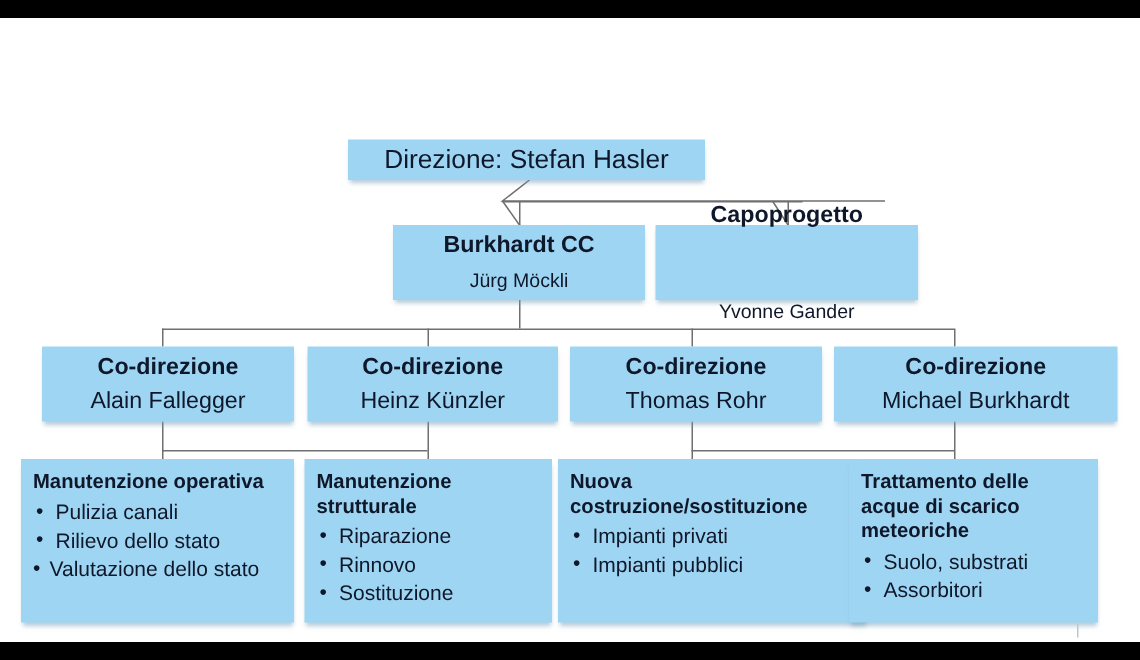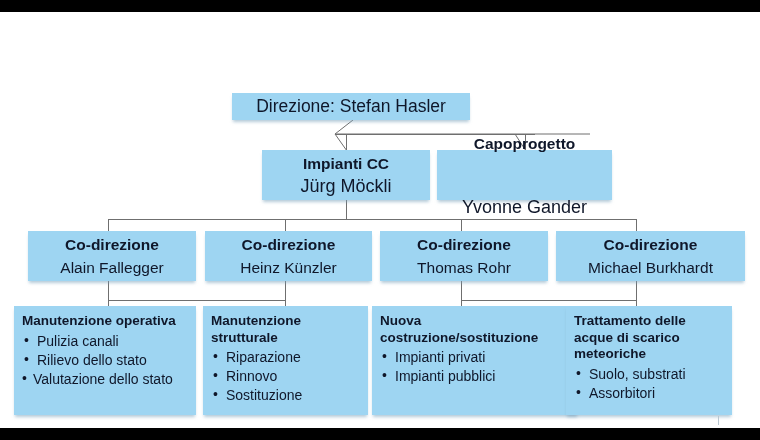--- a/index.html
+++ b/index.html
@@ -33,21 +33,21 @@
   .box.center{display:flex;flex-direction:column;align-items:center;justify-content:center;}
 
   
   #box-root{left:232px;top:81px;width:238px;height:27px;}
   #box-root .lbl{font-size:17.5px;line-height:27px;}
 
   
   #box-dir-cc{left:262px;top:138px;width:168px;height:50px;}
   #box-capo{left:437px;top:138px;width:175px;height:50px;gap:41px;}
   .lvl2 .lbl1{font-size:15.5px;font-weight:bold;line-height:23px;}
-  .lvl2 .lbl2{font-size:18px;font-weight:normal;line-height:23px;}
+  .lvl2 .lbl2{font-size:13px;font-weight:normal;line-height:23px;}
 
   
   .lvl3{top:219px;height:50px;}
   #box-cod-1{left:28px;width:168px;}
   #box-cod-2{left:205px;width:167px;}
   #box-cod-3{left:380px;width:168px;}
   #box-cod-4{left:556px;width:189px;}
   .lvl3 .lbl1{font-size:15.5px;font-weight:bold;line-height:23px;}
   .lvl3 .lbl2{font-size:15.5px;font-weight:normal;line-height:23px;}
 
@@ -97,21 +97,21 @@
   <div class="ln lnv" style="left:461px;top:269px;height:25px;"></div>
   <div class="ln lnv" style="left:636px;top:269px;height:25px;"></div>
   <div class="ln lnh" style="left:108px;top:288px;width:177px;"></div>
   <div class="ln lnh" style="left:461px;top:288px;width:175px;"></div>
 
   <div class="box center" id="box-root">
     <div class="lbl">Direzione: Stefan Hasler</div>
   </div>
 
   <div class="box center lvl2" id="box-dir-cc">
-    <div class="lbl1">Impianti CC</div>
+    <div class="lbl1">Burkhardt CC</div>
     <div class="lbl2">Jürg Möckli</div>
   </div>
   <div class="box center lvl2" id="box-capo">
     <div class="lbl1">Capoprogetto</div>
     <div class="lbl2">Yvonne Gander</div>
   </div>
 
   <div class="box center lvl3" id="box-cod-1">
     <div class="lbl1">Co-direzione</div>
     <div class="lbl2">Alain Fallegger</div>

